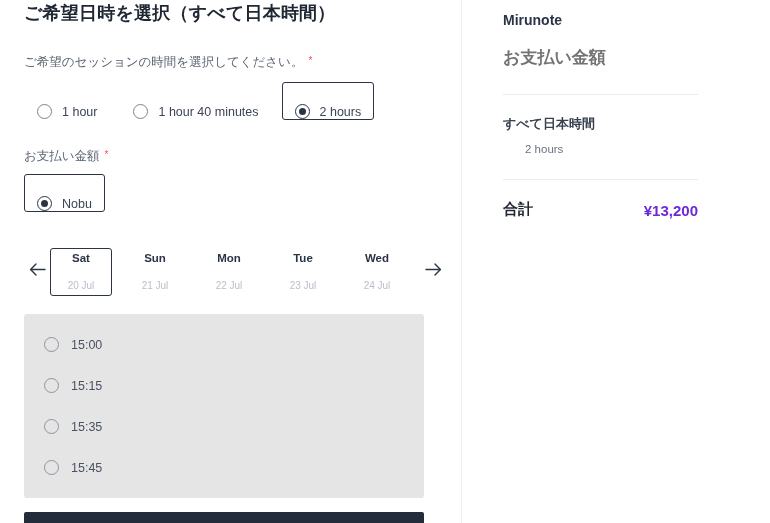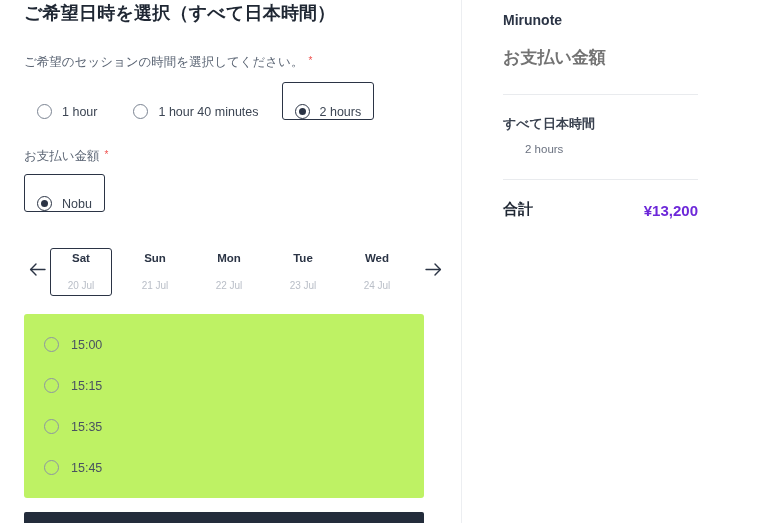--- a/index.html
+++ b/index.html
@@ -164,21 +164,21 @@
   .date-day {
     font-size: 10px;
     color: #b9bec7;
     line-height: 14px;
     margin-top: 14px;
   }
 
   
   .slots {
     margin-top: 18px;
-    background: #bef264;
+    background: #e5e5e5;
     border-radius: 3px;
     padding: 10px 0 10px 0;
     width: 400px;
     box-sizing: border-box;
   }
   .slot {
     display: flex;
     align-items: center;
     height: 41px;
     padding-left: 20px;

